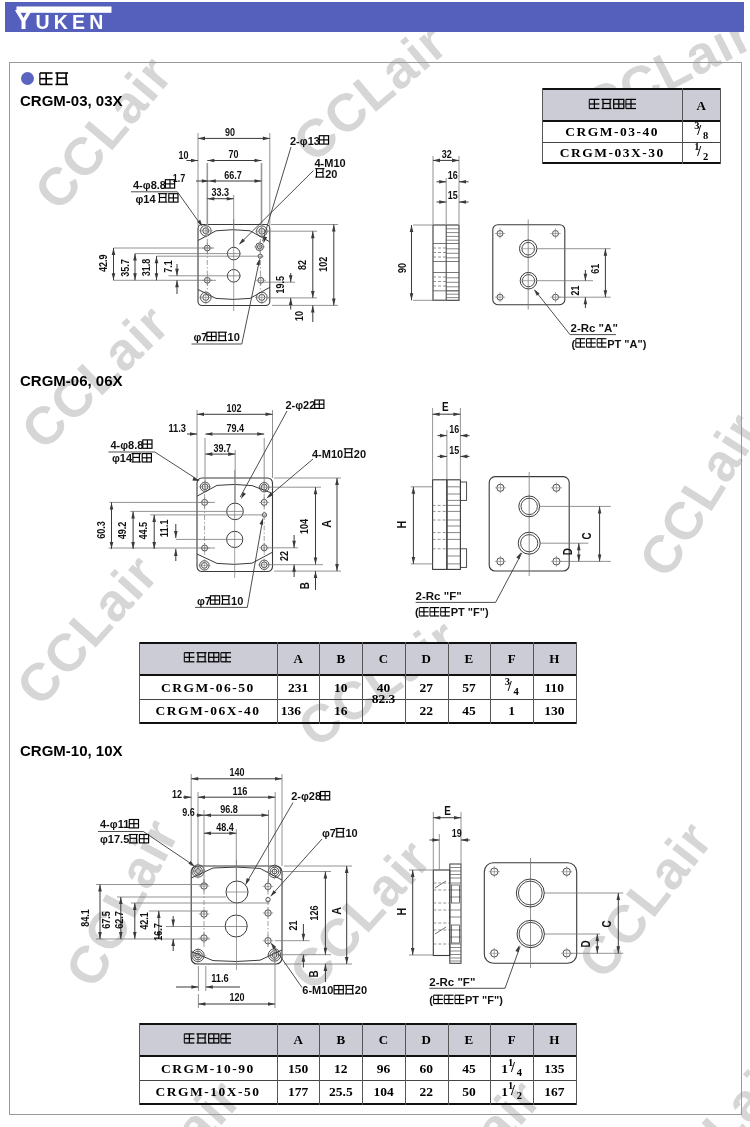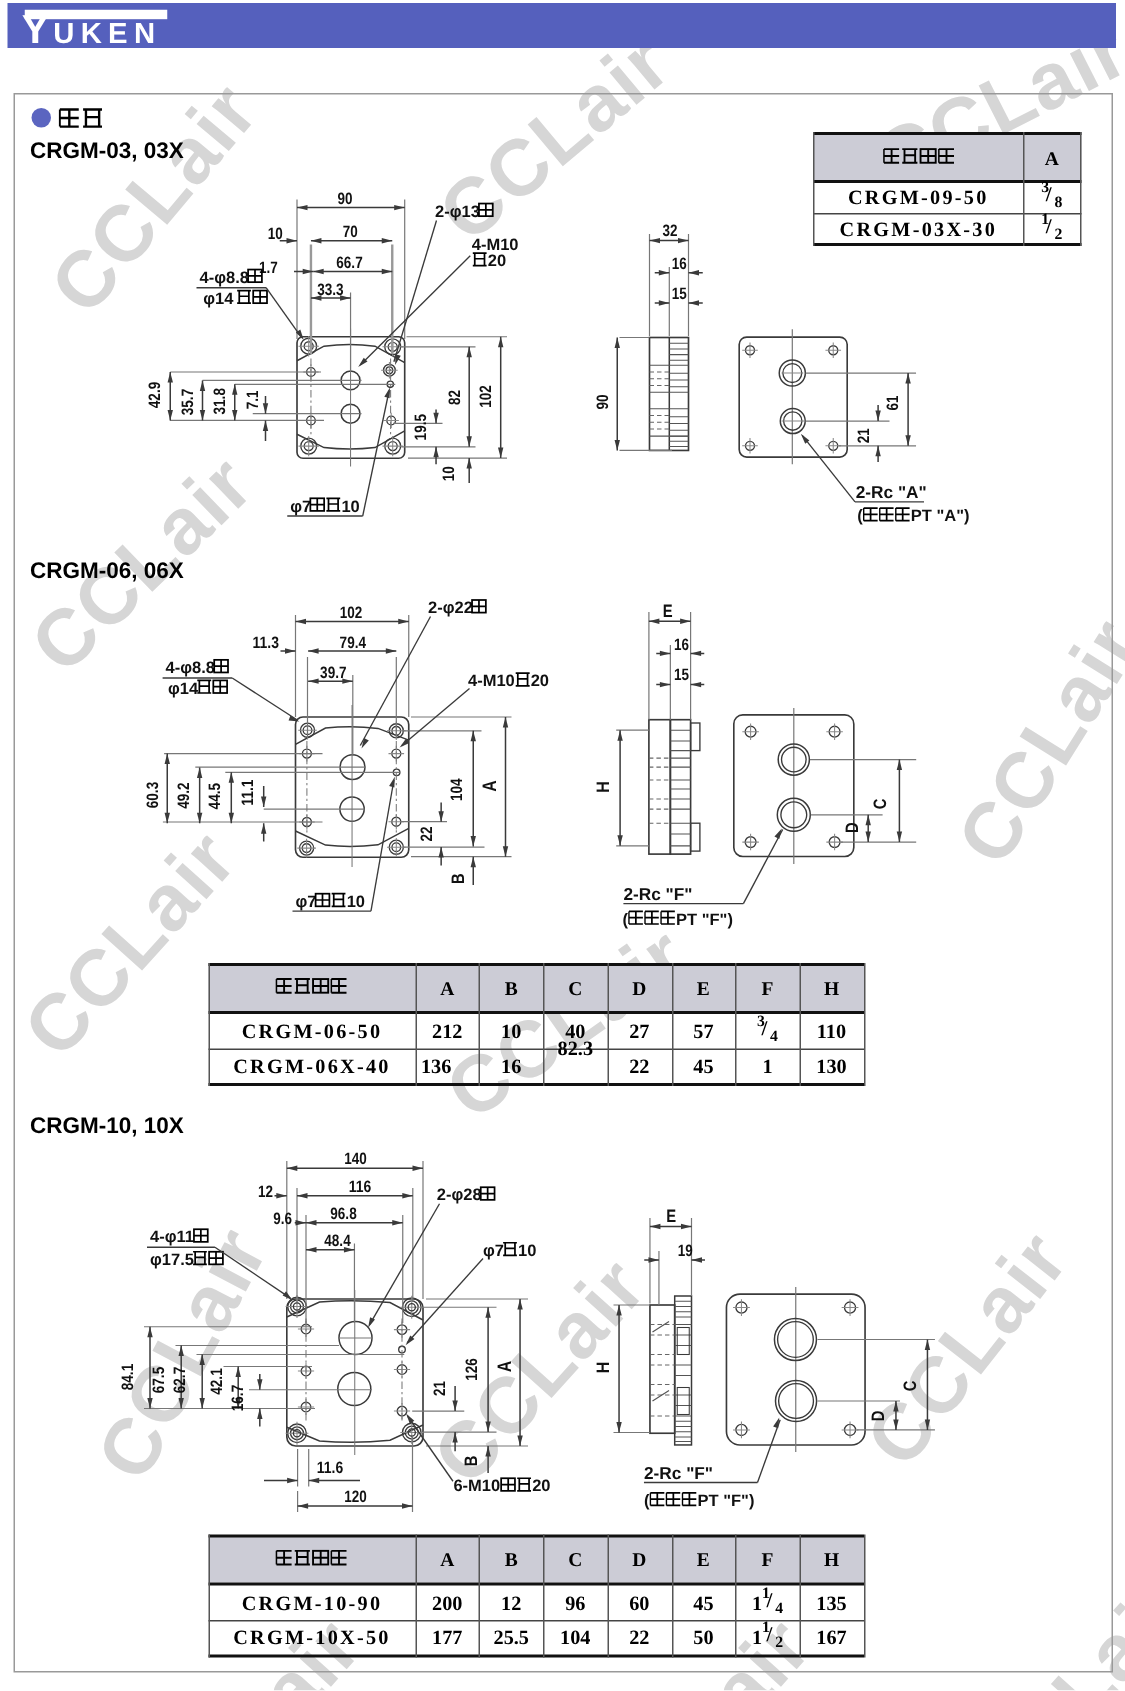--- a/index.html
+++ b/index.html
@@ -52,21 +52,21 @@
 <div class="tb" style="left:541.7px;top:88.2px;width:178.9px;height:76.3px">
 <div class="thead" style="height:30.9px"></div>
 <div class="hline" style="top:0px"></div>
 <div class="hline" style="top:31.4px"></div>
 <div class="tline" style="top:54.2px"></div>
 <div class="hline" style="top:74.3px"></div>
 <div class="vline" style="left:0px;top:0;height:76.3px"></div>
 <div class="vline" style="left:140.8px;top:0;height:76.3px"></div>
 <div class="vline" style="left:177.9px;top:0;height:76.3px"></div>
 <div class="cell" style="left:141px;top:5px;width:37px;height:26px;font-size:13px">A</div>
-<div class="cell mdl" style="left:0;top:34px;width:141px;height:20px">CRGM-09-50</div>
+<div class="cell mdl" style="left:0;top:34px;width:141px;height:20px">CRGM-03-40</div>
 <div class="cell frac" style="left:141px;top:33px;width:37px;height:21px">
         <span class="fr">
           <span class="n">3</span>
           <span class="s">/</span>
           <span class="d">8</span>
         </span>
       </div>
 <div class="cell mdl" style="left:0;top:56px;width:141px;height:18px">CRGM-03X-30</div>
 <div class="cell frac" style="left:141px;top:55px;width:37px;height:19px">
         <span class="fr">
@@ -92,21 +92,21 @@
 <div class="vline" style="left:393.8px;top:0;height:82px"></div>
 <div class="vline" style="left:436.5px;top:0;height:82px"></div>
 <div class="cell" style="left:137.6px;top:6px;width:42.7px;height:22px;font-size:13px">A</div>
 <div class="cell" style="left:180.3px;top:6px;width:42.7px;height:22px;font-size:13px">B</div>
 <div class="cell" style="left:223.0px;top:6px;width:42.7px;height:22px;font-size:13px">C</div>
 <div class="cell" style="left:265.7px;top:6px;width:42.7px;height:22px;font-size:13px">D</div>
 <div class="cell" style="left:308.4px;top:6px;width:42.7px;height:22px;font-size:13px">E</div>
 <div class="cell" style="left:351.1px;top:6px;width:42.7px;height:22px;font-size:13px">F</div>
 <div class="cell" style="left:393.8px;top:6px;width:42.7px;height:22px;font-size:13px">H</div>
 <div class="cell mdl" style="left:0;top:35px;width:137.6px;height:22px">CRGM-06-50</div>
-<div class="cell" style="left:137.6px;top:35px;width:42.7px;height:22px">212</div>
+<div class="cell" style="left:137.6px;top:35px;width:42.7px;height:22px">231</div>
 <div class="cell" style="left:180.3px;top:35px;width:42.7px;height:22px">10</div>
 <div class="cell" style="left:223.0px;top:35px;width:42.7px;height:22px">40</div>
 <div class="cell" style="left:265.7px;top:35px;width:42.7px;height:22px">27</div>
 <div class="cell" style="left:308.4px;top:35px;width:42.7px;height:22px">57</div>
 <div class="cell" style="left:351.1px;top:35px;width:42.7px;height:22px">
         <span class="fr">
           <span class="n">3</span>
           <span class="s">/</span>
           <span class="d">4</span>
         </span>
@@ -137,21 +137,21 @@
 <div class="vline" style="left:393.8px;top:0;height:82px"></div>
 <div class="vline" style="left:436.5px;top:0;height:82px"></div>
 <div class="cell" style="left:137.6px;top:6px;width:42.7px;height:22px;font-size:13px">A</div>
 <div class="cell" style="left:180.3px;top:6px;width:42.7px;height:22px;font-size:13px">B</div>
 <div class="cell" style="left:223.0px;top:6px;width:42.7px;height:22px;font-size:13px">C</div>
 <div class="cell" style="left:265.7px;top:6px;width:42.7px;height:22px;font-size:13px">D</div>
 <div class="cell" style="left:308.4px;top:6px;width:42.7px;height:22px;font-size:13px">E</div>
 <div class="cell" style="left:351.1px;top:6px;width:42.7px;height:22px;font-size:13px">F</div>
 <div class="cell" style="left:393.8px;top:6px;width:42.7px;height:22px;font-size:13px">H</div>
 <div class="cell mdl" style="left:0;top:35px;width:137.6px;height:22px">CRGM-10-90</div>
-<div class="cell" style="left:137.6px;top:35px;width:42.7px;height:22px">200</div>
+<div class="cell" style="left:137.6px;top:35px;width:42.7px;height:22px">150</div>
 <div class="cell" style="left:180.3px;top:35px;width:42.7px;height:22px">12</div>
 <div class="cell" style="left:223.0px;top:35px;width:42.7px;height:22px">96</div>
 <div class="cell" style="left:265.7px;top:35px;width:42.7px;height:22px">60</div>
 <div class="cell" style="left:308.4px;top:35px;width:42.7px;height:22px">45</div>
 <div class="cell" style="left:351.1px;top:35px;width:42.7px;height:22px">1<span class="fr">
           <span class="n">1</span>
           <span class="s">/</span>
           <span class="d">4</span>
         </span></div>
 <div class="cell" style="left:393.8px;top:35px;width:42.7px;height:22px">135</div>

